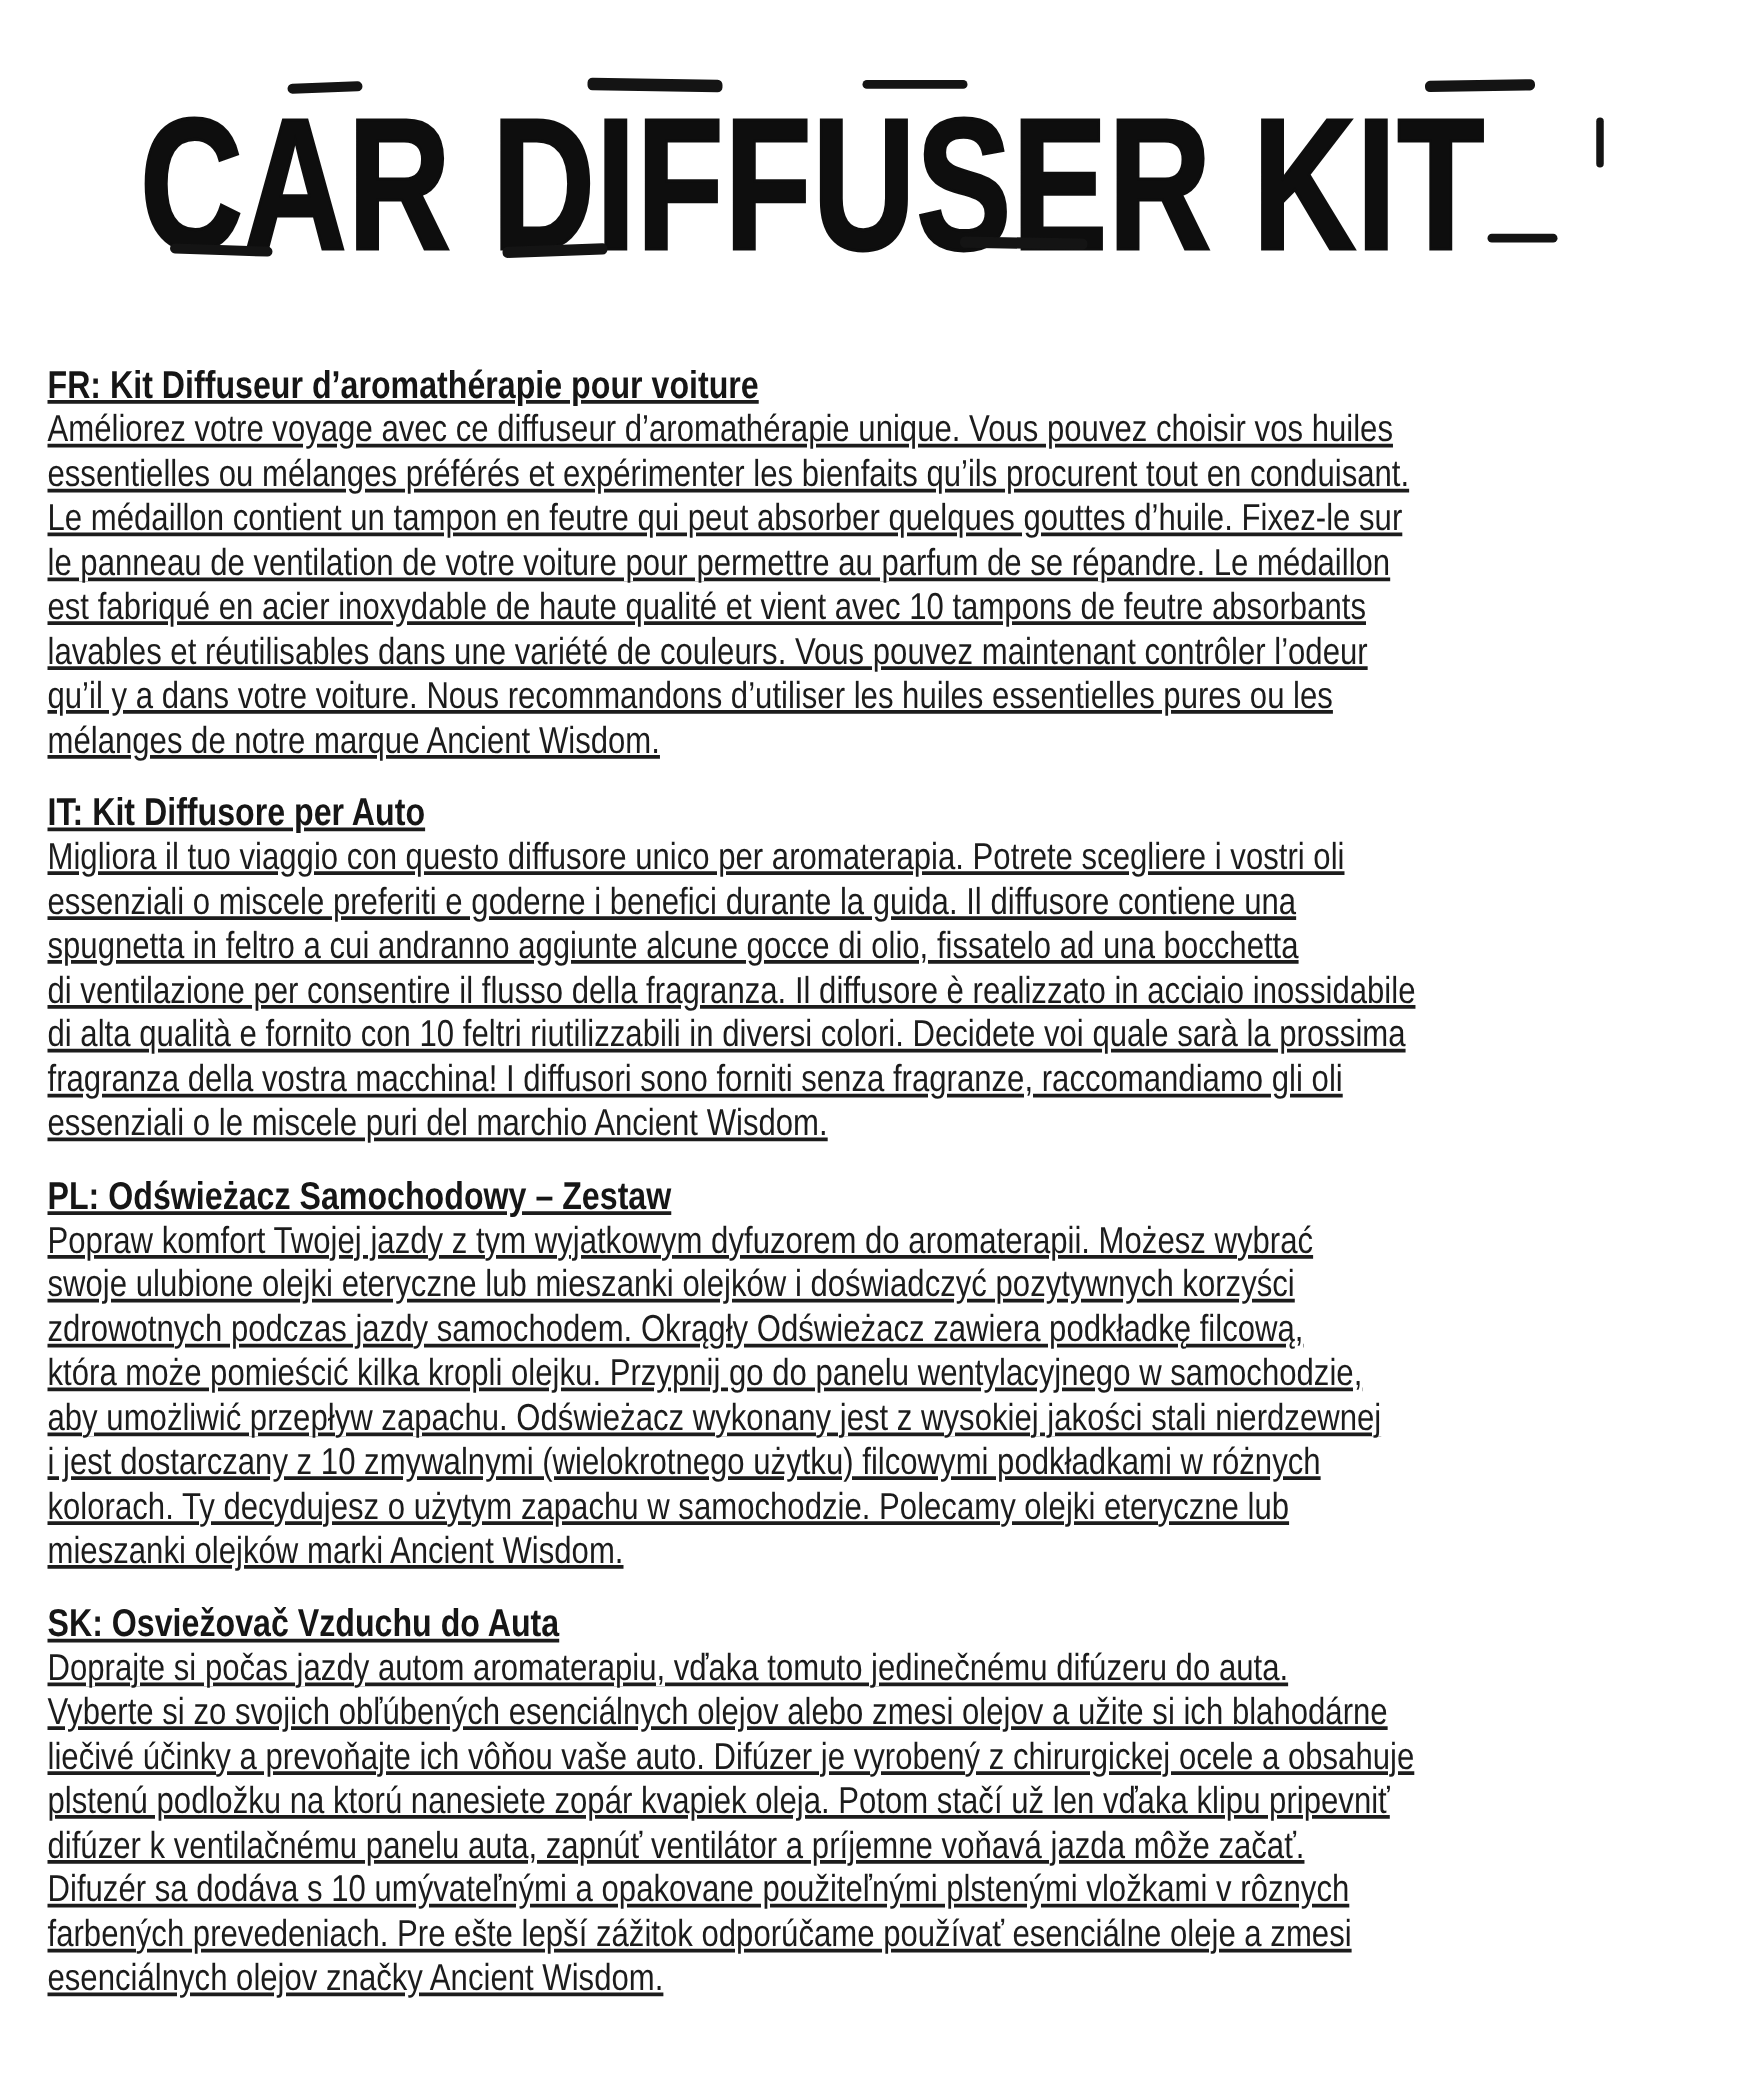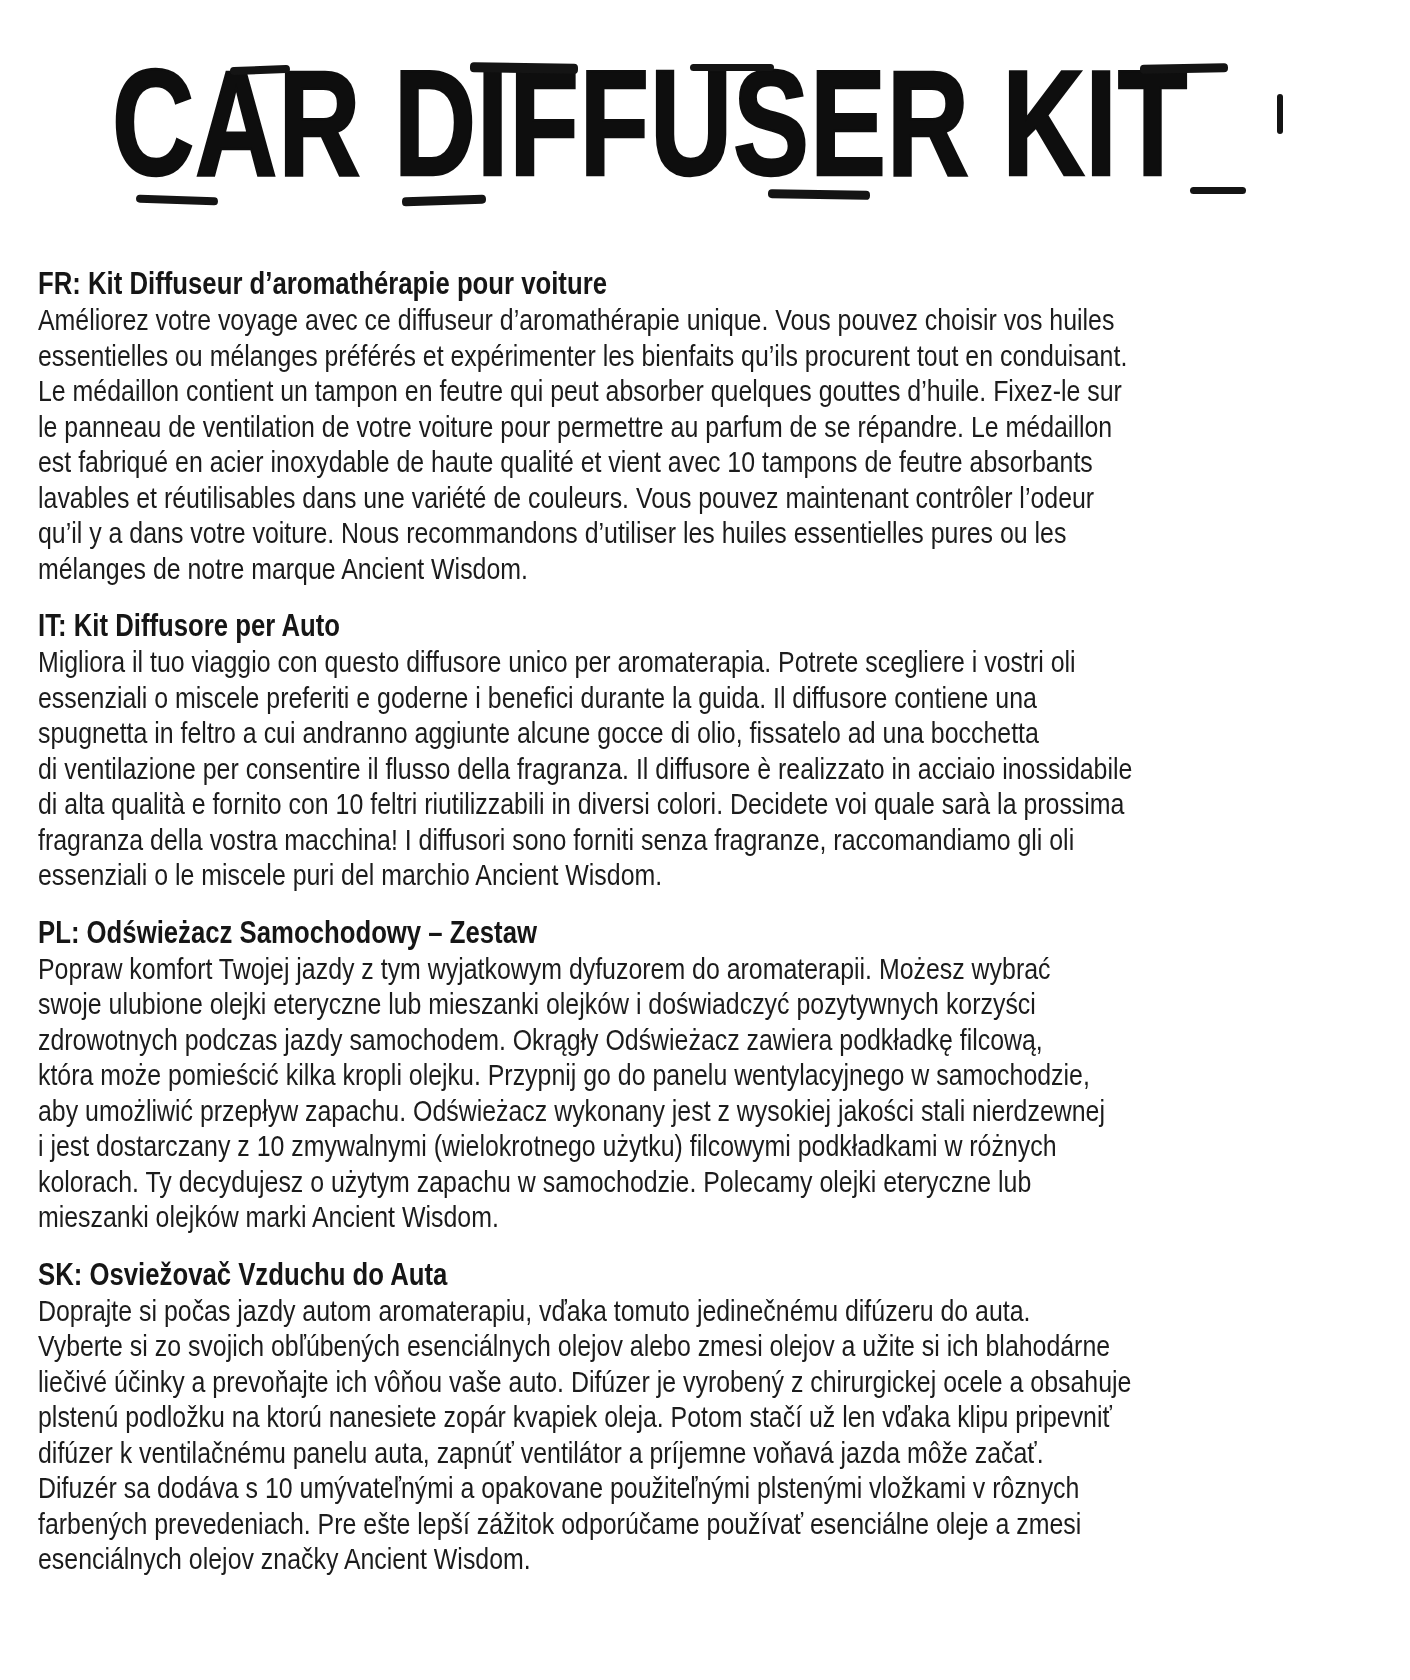--- a/index.html
+++ b/index.html
@@ -14,21 +14,21 @@
   }
   .page {
     position: relative;
     width: 1410px;
     height: 1680px;
     background: #ffffff;
   }
   
   .title-wrap {
     position: relative;
-    padding-top: 48px;
+    padding-top: 72px;
     height: 165px;
   }
   .doc-title {
     margin: 0 0 0 112px;
     font-size: 150px;
     line-height: 150px;
     font-weight: 700;
     color: #0e0e0e;
     white-space: nowrap;
     letter-spacing: 1px;
@@ -49,21 +49,21 @@
   .g5 { left: 136px;  top: 196px; width: 82px;  height: 8px;  transform: rotate(2deg); }
   .g6 { left: 402px;  top: 196px; width: 84px;  height: 9px;  transform: rotate(-2deg); }
   .g7 { left: 768px;  top: 190px; width: 102px; height: 9px;  transform: rotate(1deg); }
   .g8 { left: 1190px; top: 187px; width: 56px;  height: 7px; }
   .g9 { left: 1277px; top: 94px;  width: 6px;   height: 40px; border-radius: 3px; }
   
   .content {
     padding-left: 38px;
     padding-top: 52px;
   }
-  .section { margin: 0 0 21px 0; }
+  .section { margin: 0 0 21px 0; text-decoration: underline; }
   .section-heading {
     margin: 0;
     font-size: 31px;
     line-height: 37px;
     font-weight: 700;
     color: #161616;
     white-space: nowrap;
     width: 1700px;
     transform: scaleX(0.83);
     transform-origin: 0 0;

